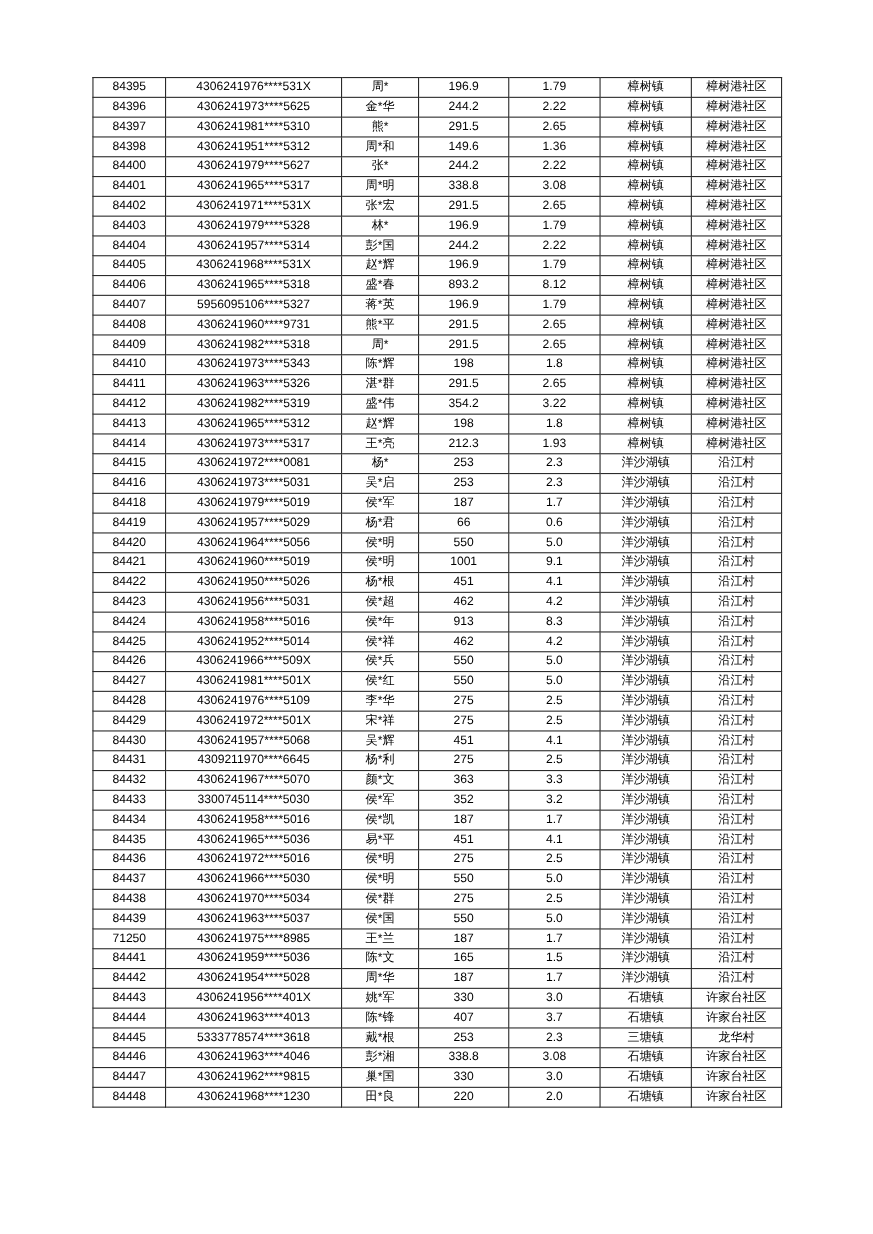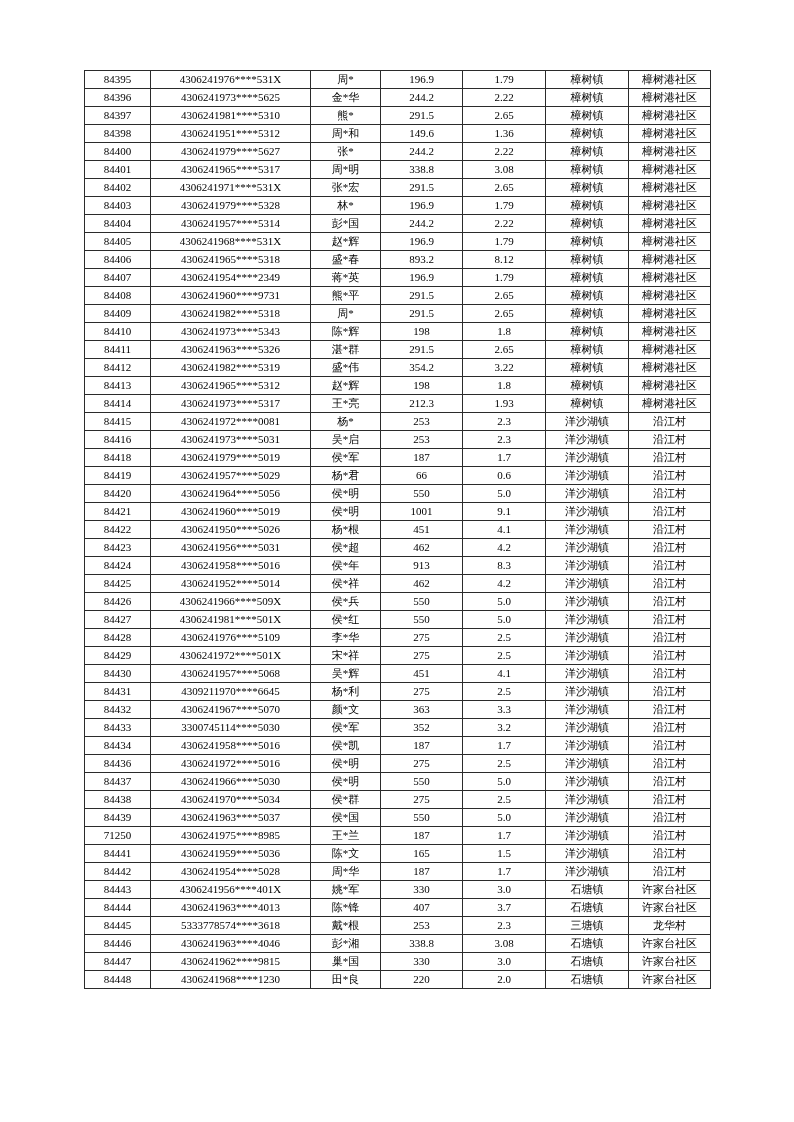--- a/index.html
+++ b/index.html
@@ -6,21 +6,21 @@
     margin: 0;
     padding: 0;
     background: #ffffff;
   }
   .page {
     position: relative;
     width: 794px;
     height: 1122px;
     background: #ffffff;
     overflow: hidden;
-    font-family: Liberation Serif, serif;
+    font-family: Liberation Sans, sans-serif;
     color: #000000;
   }
   table.data-table {
     position: absolute;
     left: 84px;
     top: 70px;
     border-collapse: collapse;
     table-layout: fixed;
     width: 626px;
   }
@@ -153,21 +153,21 @@
           <td>84406</td>
           <td>4306241965****5318</td>
           <td>盛*春</td>
           <td>893.2</td>
           <td>8.12</td>
           <td>樟树镇</td>
           <td>樟树港社区</td>
         </tr>
         <tr>
           <td>84407</td>
-          <td>4306241954****2349</td>
+          <td>5956095106****5327</td>
           <td>蒋*英</td>
           <td>196.9</td>
           <td>1.79</td>
           <td>樟树镇</td>
           <td>樟树港社区</td>
         </tr>
         <tr>
           <td>84408</td>
           <td>4306241960****9731</td>
           <td>熊*平</td>
@@ -391,20 +391,29 @@
           <td>3.2</td>
           <td>洋沙湖镇</td>
           <td>沿江村</td>
         </tr>
         <tr>
           <td>84434</td>
           <td>4306241958****5016</td>
           <td>侯*凯</td>
           <td>187</td>
           <td>1.7</td>
+          <td>洋沙湖镇</td>
+          <td>沿江村</td>
+        </tr>
+        <tr>
+          <td>84435</td>
+          <td>4306241965****5036</td>
+          <td>易*平</td>
+          <td>451</td>
+          <td>4.1</td>
           <td>洋沙湖镇</td>
           <td>沿江村</td>
         </tr>
         <tr>
           <td>84436</td>
           <td>4306241972****5016</td>
           <td>侯*明</td>
           <td>275</td>
           <td>2.5</td>
           <td>洋沙湖镇</td>

